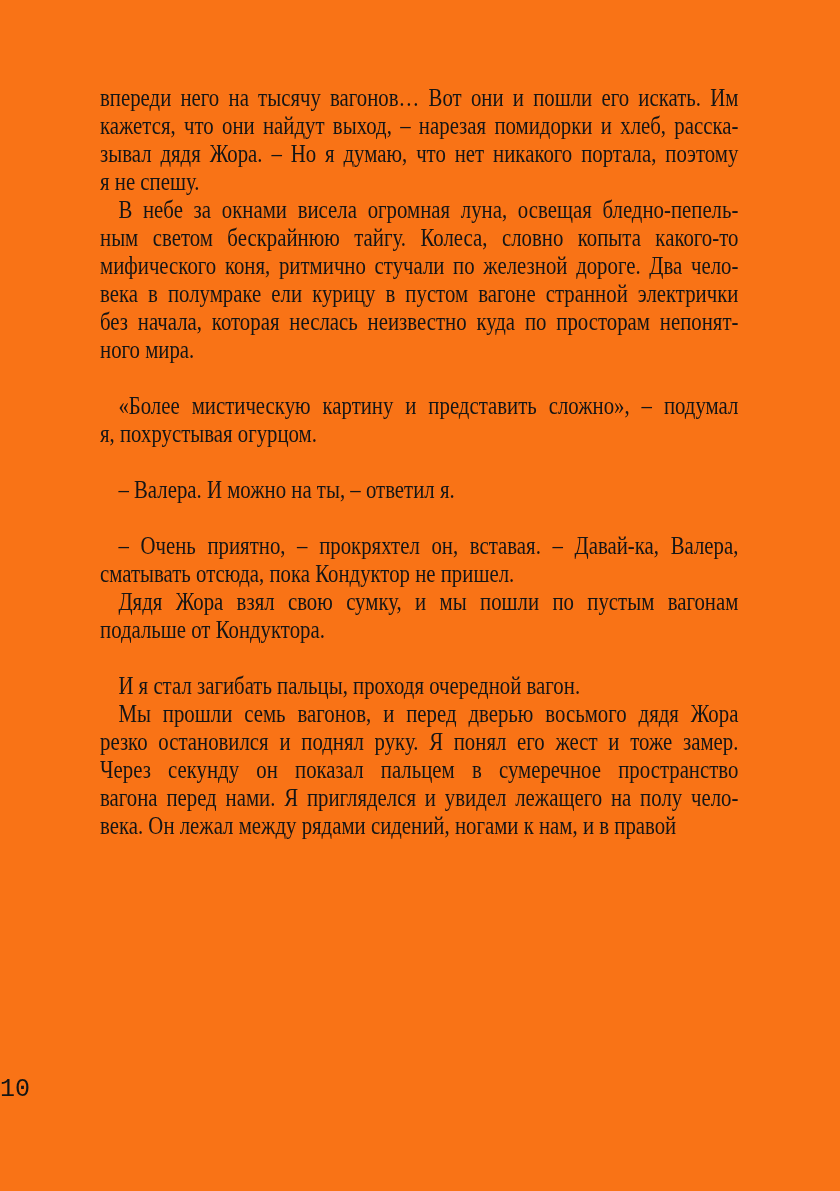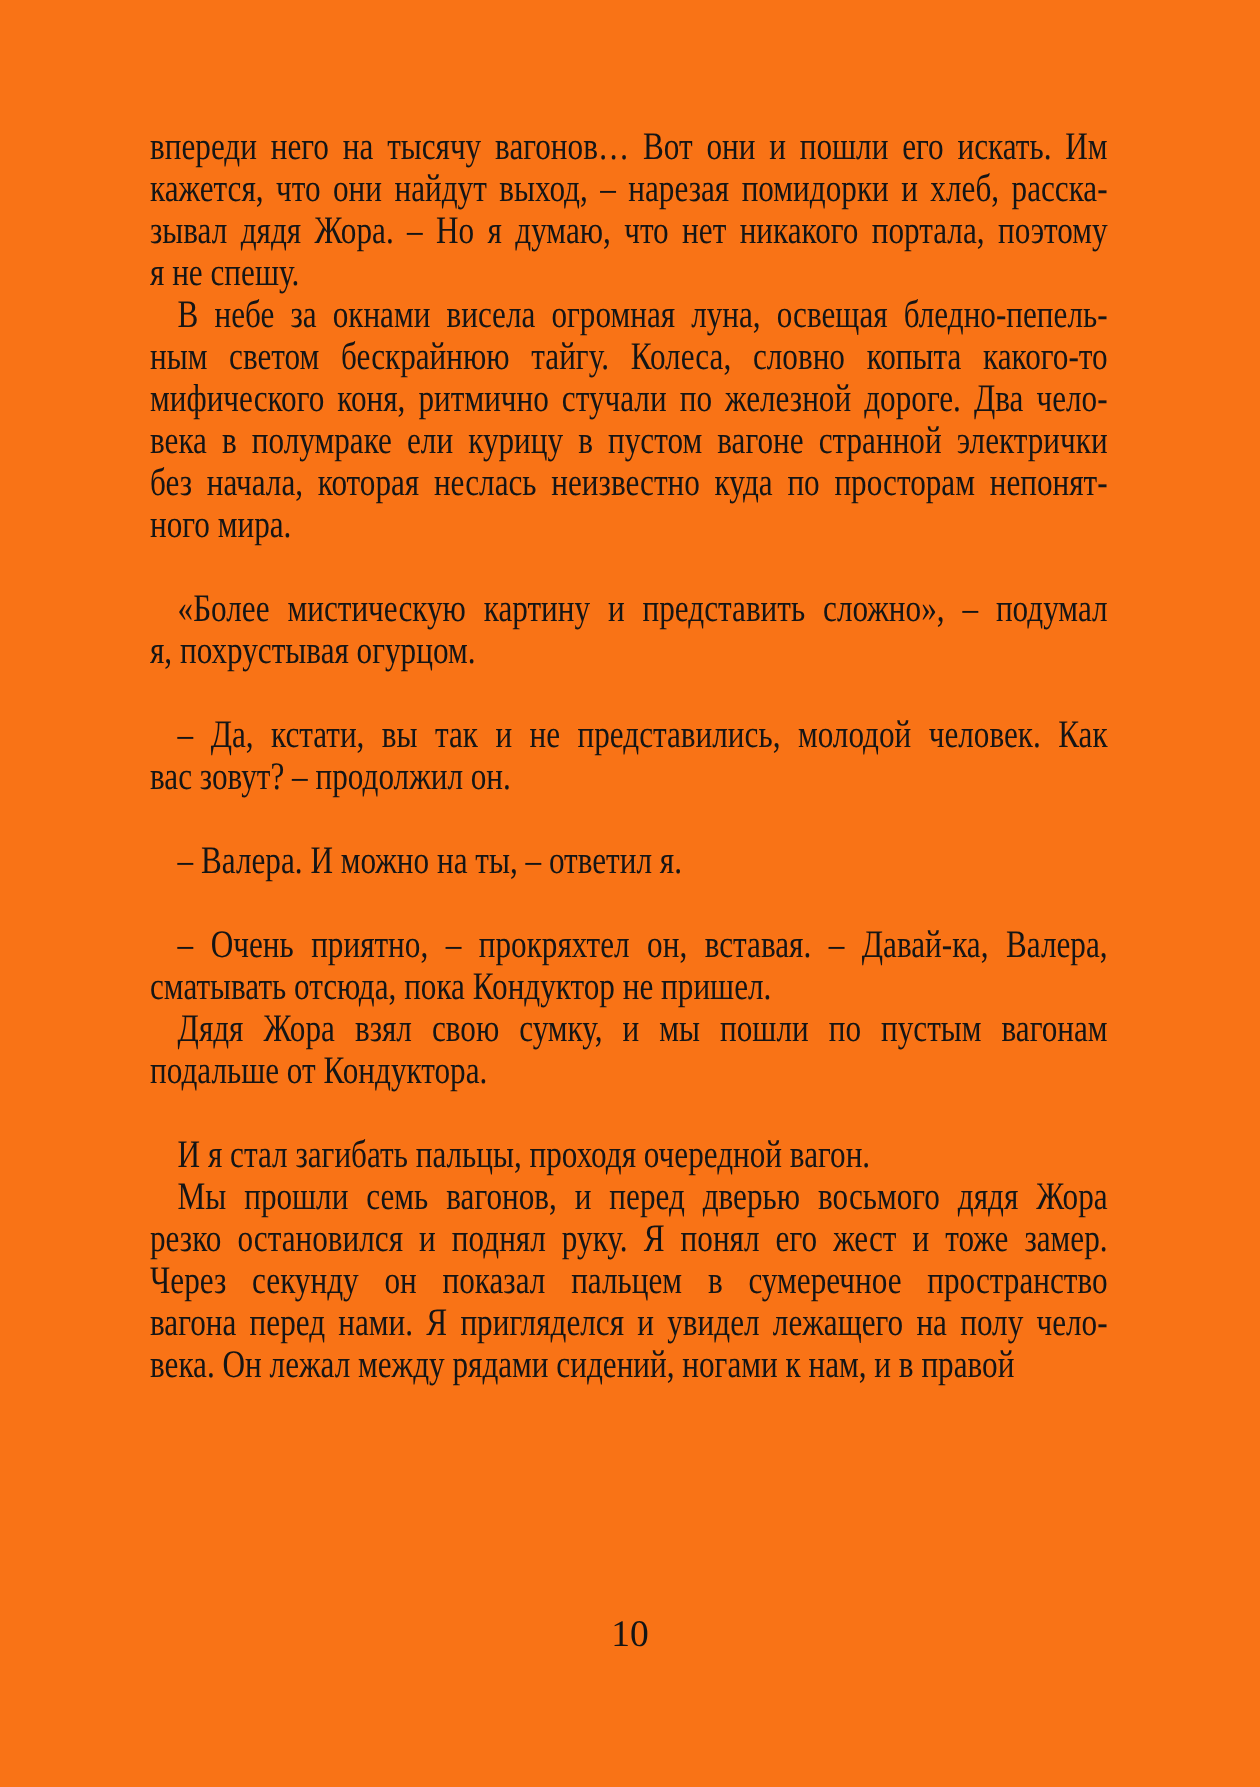--- a/index.html
+++ b/index.html
@@ -37,24 +37,25 @@
     text-align-last: justify;
     text-justify: inter-word;
   }
   .line.first-indent { text-indent: 23px; }
   .line.last { text-align-last: left; }
   .page-number {
     position: absolute;
     left: 0;
     top: 1076px;
     width: 840px;
-    text-align: center;
+    text-align: left;
     font-size: 25px;
     line-height: 28px;
     color: #151515;
+    font-family: Liberation Mono, monospace;
   }
 </style>
 </head>
 <body>
 
 <div class="book-page">
   <div class="text-block" id="text-block">
       <div class="para">
         <div class="line">впереди него на тысячу вагонов… Вот они и пошли его искать. Им</div>
         <div class="line">кажется, что они найдут выход, – нарезая помидорки и хлеб, расска-</div>
@@ -65,24 +66,20 @@
         <div class="line first-indent">В небе за окнами висела огромная луна, освещая бледно-пепель-</div>
         <div class="line">ным светом бескрайнюю тайгу. Колеса, словно копыта какого-то</div>
         <div class="line">мифического коня, ритмично стучали по железной дороге. Два чело-</div>
         <div class="line">века в полумраке ели курицу в пустом вагоне странной электрички</div>
         <div class="line">без начала, которая неслась неизвестно куда по просторам непонят-</div>
         <div class="line last">ного мира.</div>
       </div>
       <div class="para gap">
         <div class="line first-indent">«Более мистическую картину и представить сложно», – подумал</div>
         <div class="line last">я, похрустывая огурцом.</div>
-      </div>
-      <div class="para gap">
-        <div class="line first-indent">– Да, кстати, вы так и не представились, молодой человек. Как</div>
-        <div class="line last">вас зовут? – продолжил он.</div>
       </div>
       <div class="para gap">
         <div class="line first-indent last">– Валера. И можно на ты, – ответил я.</div>
       </div>
       <div class="para gap">
         <div class="line first-indent">– Очень приятно, – прокряхтел он, вставая. – Давай-ка, Валера,</div>
         <div class="line last">сматывать отсюда, пока Кондуктор не пришел.</div>
       </div>
       <div class="para">
         <div class="line first-indent">Дядя Жора взял свою сумку, и мы пошли по пустым вагонам</div>

